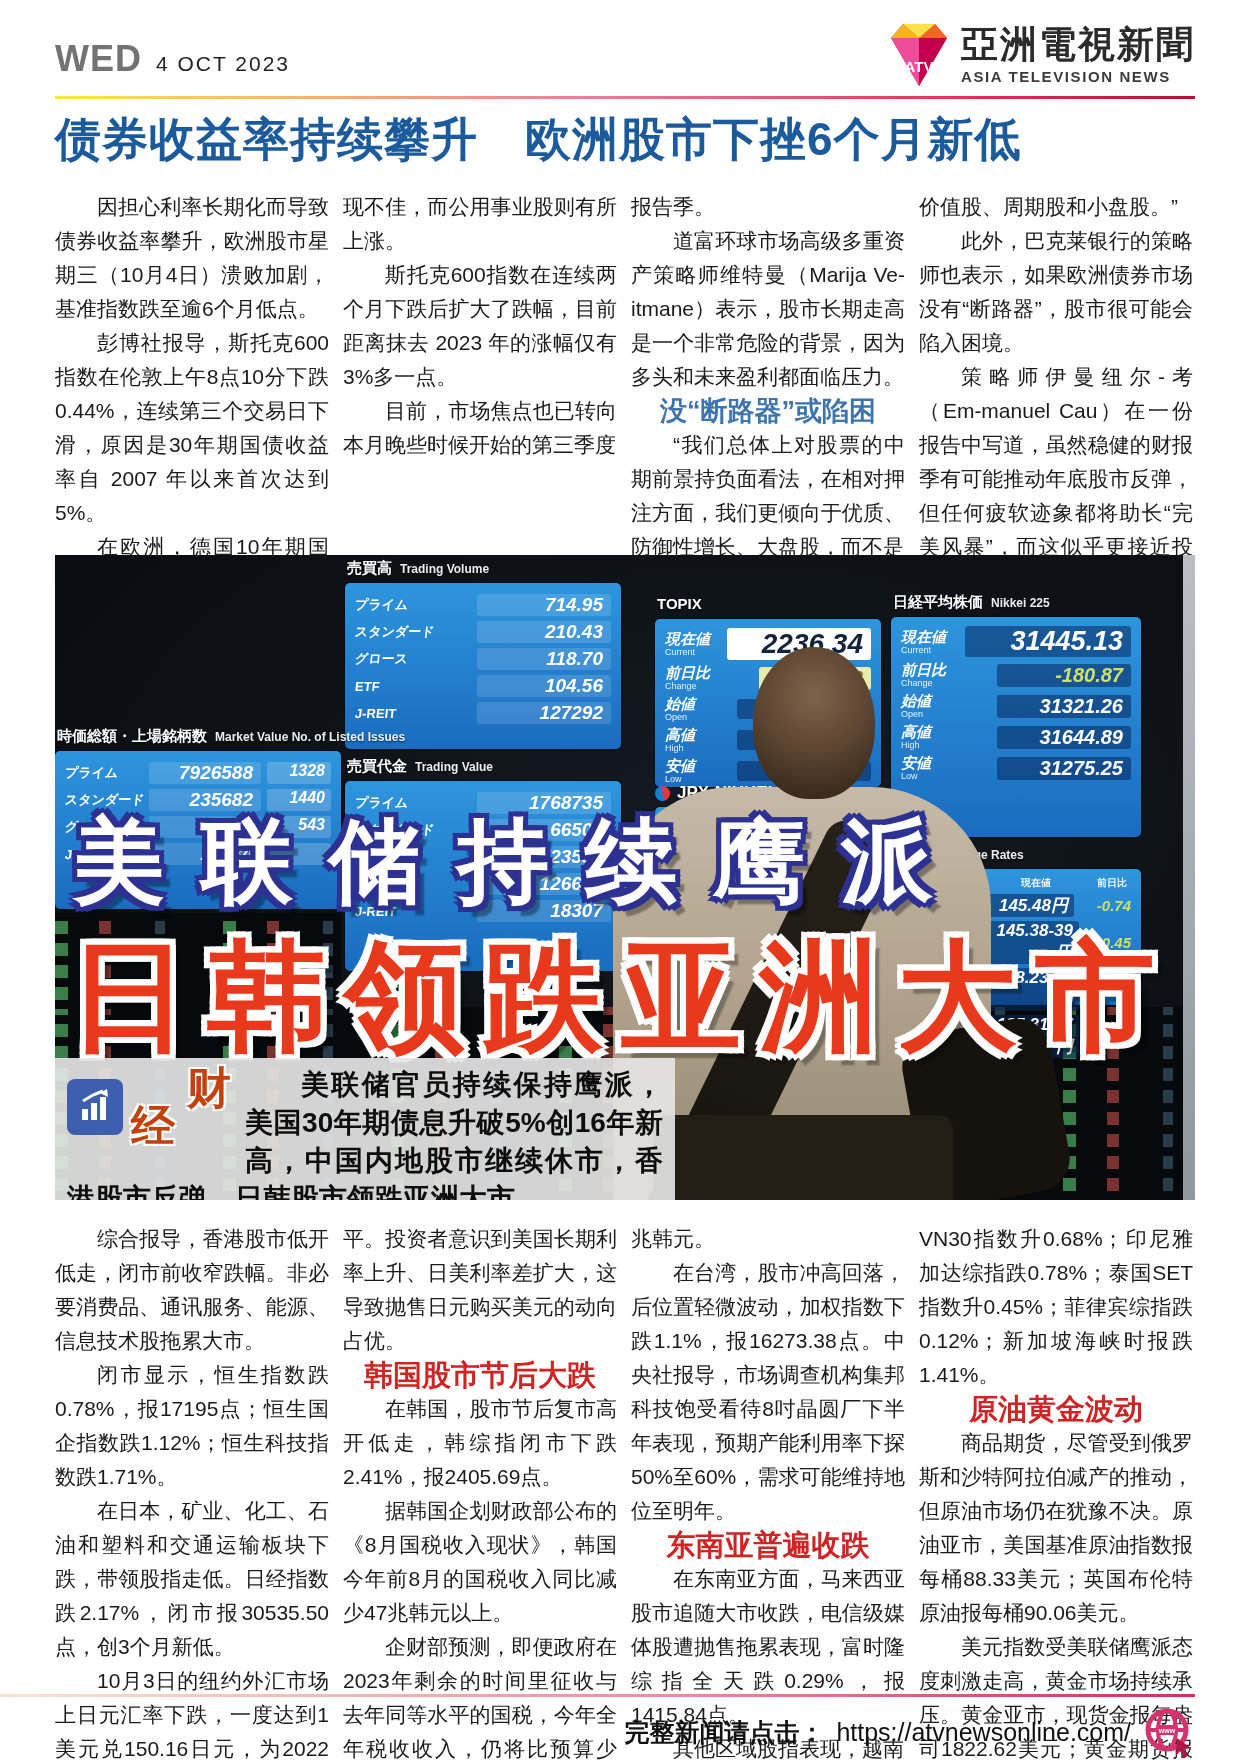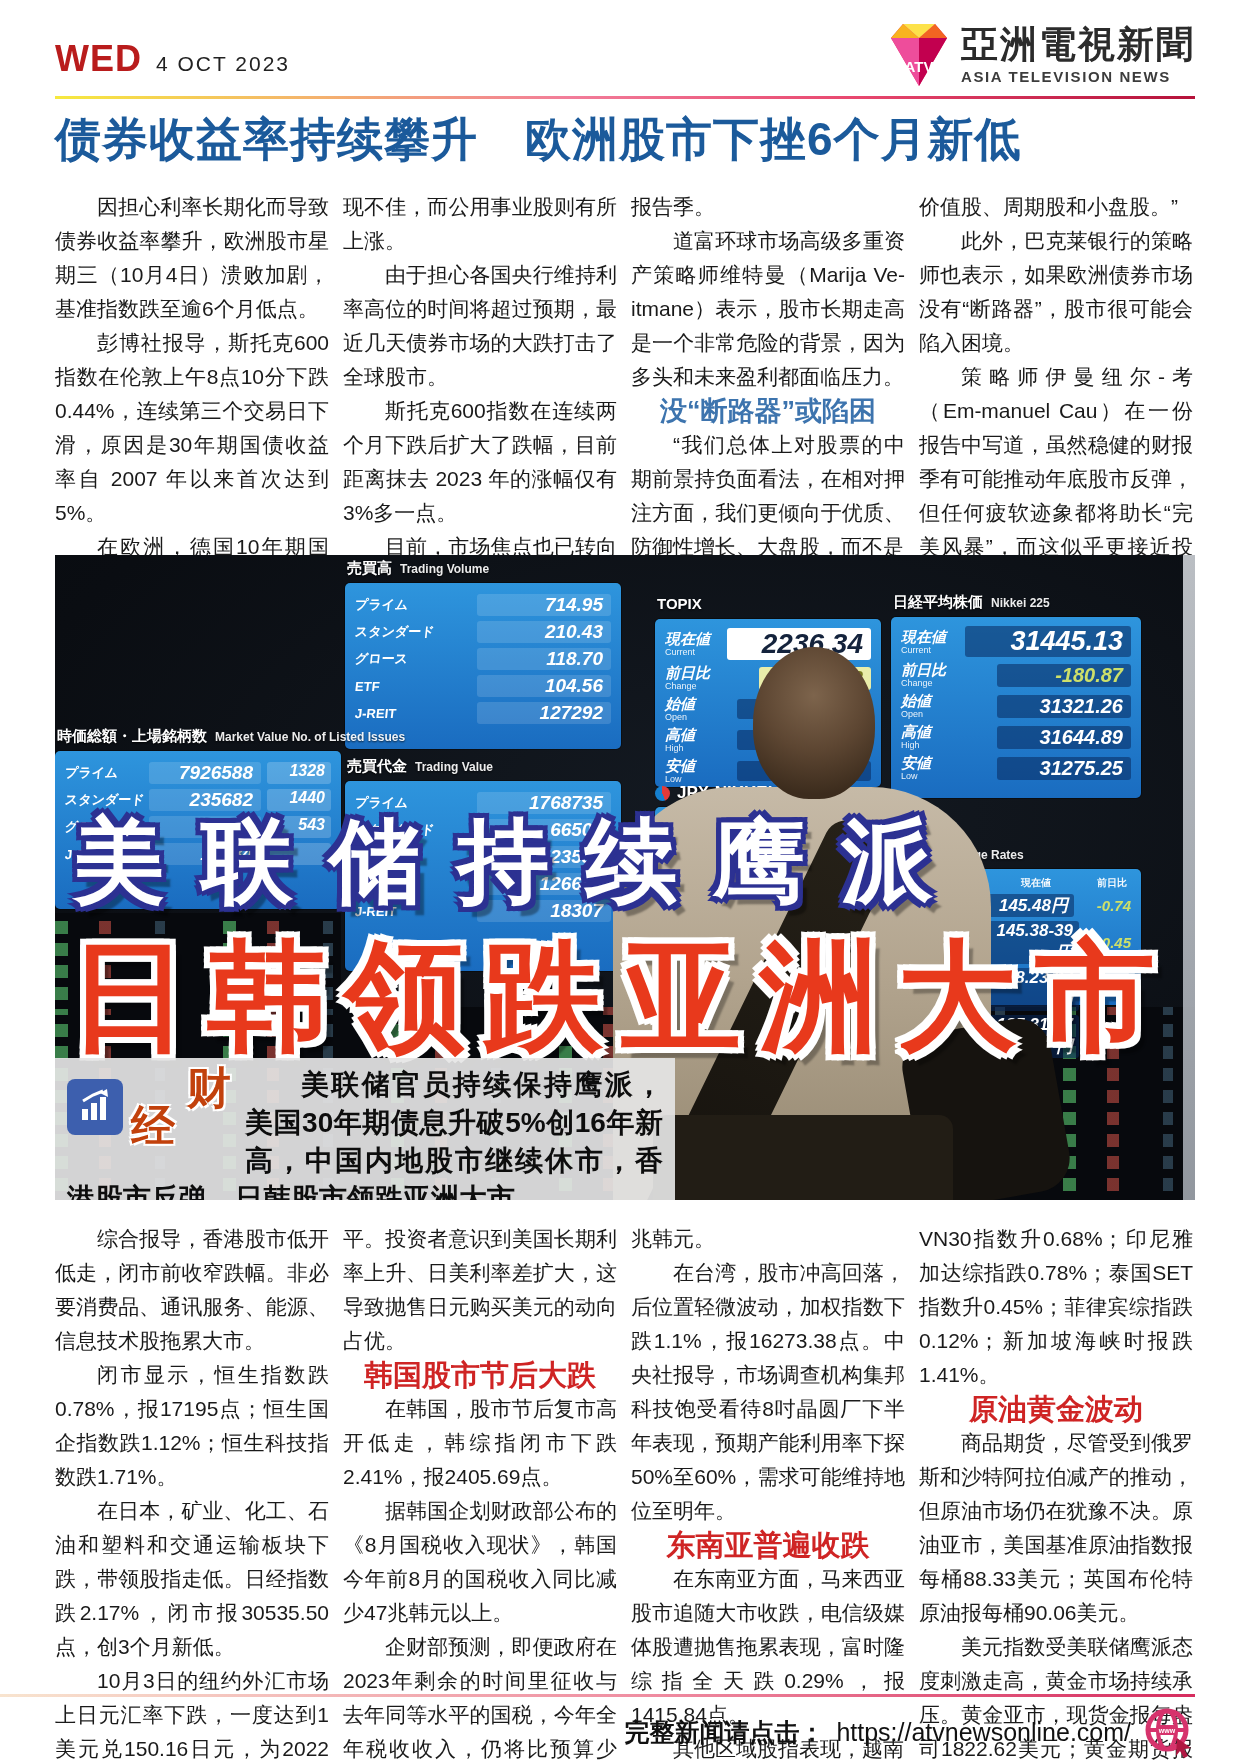--- a/index.html
+++ b/index.html
@@ -1,21 +1,21 @@
 <!DOCTYPE html>
 <html><head>
 <meta charset="utf-8">
 <style>
   html,body{margin:0;padding:0;background:#e8e8e8;}
   .page{position:relative;width:1250px;height:1760px;background:#ffffff;margin:0 auto;
         font-family:"Liberation Sans", sans-serif;color:#1a1a1a;overflow:hidden;}
 
   
   .dateline{position:absolute;left:55px;top:38px;display:flex;align-items:baseline;gap:14px;}
-  .wed{font-size:36px;font-weight:900;letter-spacing:1px;color:#b91c1c;}
+  .wed{font-size:36px;font-weight:900;letter-spacing:1px;color:#737373;}
   .hdate{font-size:21px;font-weight:500;color:#222;letter-spacing:2px;}
   .brand{position:absolute;right:55px;top:22px;display:flex;align-items:center;gap:12px;}
   .brand-txt{display:flex;flex-direction:column;}
   .brand-cn{font-size:37px;font-weight:900;color:#2b2b2b;letter-spacing:2px;line-height:1.1;}
   .brand-en{font-size:15px;font-weight:700;color:#3c3c3c;letter-spacing:1.6px;margin-top:3px;}
   .rule-top{position:absolute;left:55px;right:55px;top:96px;height:3px;
             background:linear-gradient(90deg,#f6e93e 0%,#f27d9a 45%,#e8486f 70%,#b5123a 100%);}
 
   
   .headline{position:absolute;left:55px;top:112px;width:1140px;margin:0;
@@ -68,21 +68,21 @@
   .b-val2{font-size:16px;font-style:italic;font-weight:800;background:rgba(255,255,255,.2);
           padding:0 6px;border-radius:3px;min-width:52px;text-align:right;margin-left:6px;}
 
   .vol-board{left:290px;top:28px;width:276px;height:166px;}
   .mv-board{left:0;top:196px;width:286px;height:158px;}
   .tv-board{left:290px;top:226px;width:276px;height:190px;}
 
   .idx-board{padding-top:4px;}
   .topix-board{left:600px;top:64px;width:226px;height:168px;}
   .jpx4-board{left:600px;top:252px;width:226px;height:188px;}
-  .nikkei-board{left:836px;top:62px;width:250px;height:181px;}
+  .nikkei-board{left:836px;top:62px;width:250px;height:220px;}
   .fx-board{left:836px;top:314px;width:250px;height:136px;}
 
   .idx-lab{display:flex;flex-direction:column;line-height:1;}
   .idx-lab b{font-size:15px;font-weight:900;font-style:italic;}
   .idx-lab i{font-style:normal;font-size:9px;opacity:.9;margin-top:2px;}
   .vbox-white{background:#fff;color:#14233c;font-size:28px;font-weight:900;font-style:italic;
               padding:0 8px;border-radius:3px;min-width:128px;text-align:right;}
   .vbox-yel{background:#e9edaa;color:#77791f;font-size:18px;font-weight:900;font-style:italic;
             padding:1px 8px;border-radius:3px;min-width:96px;text-align:right;}
   .vbox-blue{background:rgba(8,40,92,.55);border-radius:3px;min-width:118px;min-height:20px;
@@ -170,21 +170,20 @@
   <h1 class="headline">债券收益率持续攀升　欧洲股市下挫6个月新低</h1>
 
   <section class="cols top-cols">
     <div class="col">
       <p class="ind">因担心利率长期化而导致债券收益率攀升，欧洲股市星期三（10月4日）溃败加剧，基准指数跌至逾6个月低点。</p>
       <p class="ind">彭博社报导，斯托克600指数在伦敦上午8点10分下跌0.44%，连续第三个交易日下滑，原因是30年期国债收益率自 2007 年以来首次达到5%。</p>
       <p class="ind">在欧洲，德国10年期国债收益率自2011年以来首次升至3%。科技股和汽车制造商表</p>
     </div>
     <div class="col">
       <p>现不佳，而公用事业股则有所上涨。</p>
-      <p class="ind">由于担心各国央行维持利率高位的时间将超过预期，最近几天债券市场的大跌打击了全球股市。</p>
       <p class="ind">斯托克600指数在连续两个月下跌后扩大了跌幅，目前距离抹去 2023 年的涨幅仅有3%多一点。</p>
       <p class="ind">目前，市场焦点也已转向本月晚些时候开始的第三季度</p>
     </div>
     <div class="col">
       <p>报告季。</p>
       <p class="ind">道富环球市场高级多重资产策略师维特曼（Marija Ve-itmane）表示，股市长期走高是一个非常危险的背景，因为多头和未来盈利都面临压力。</p>
       <p class="subhead-blue">没“断路器”或陷困</p>
       <p class="ind">“我们总体上对股票的中期前景持负面看法，在相对押注方面，我们更倾向于优质、防御性增长、大盘股，而不是</p>
     </div>
     <div class="col">

